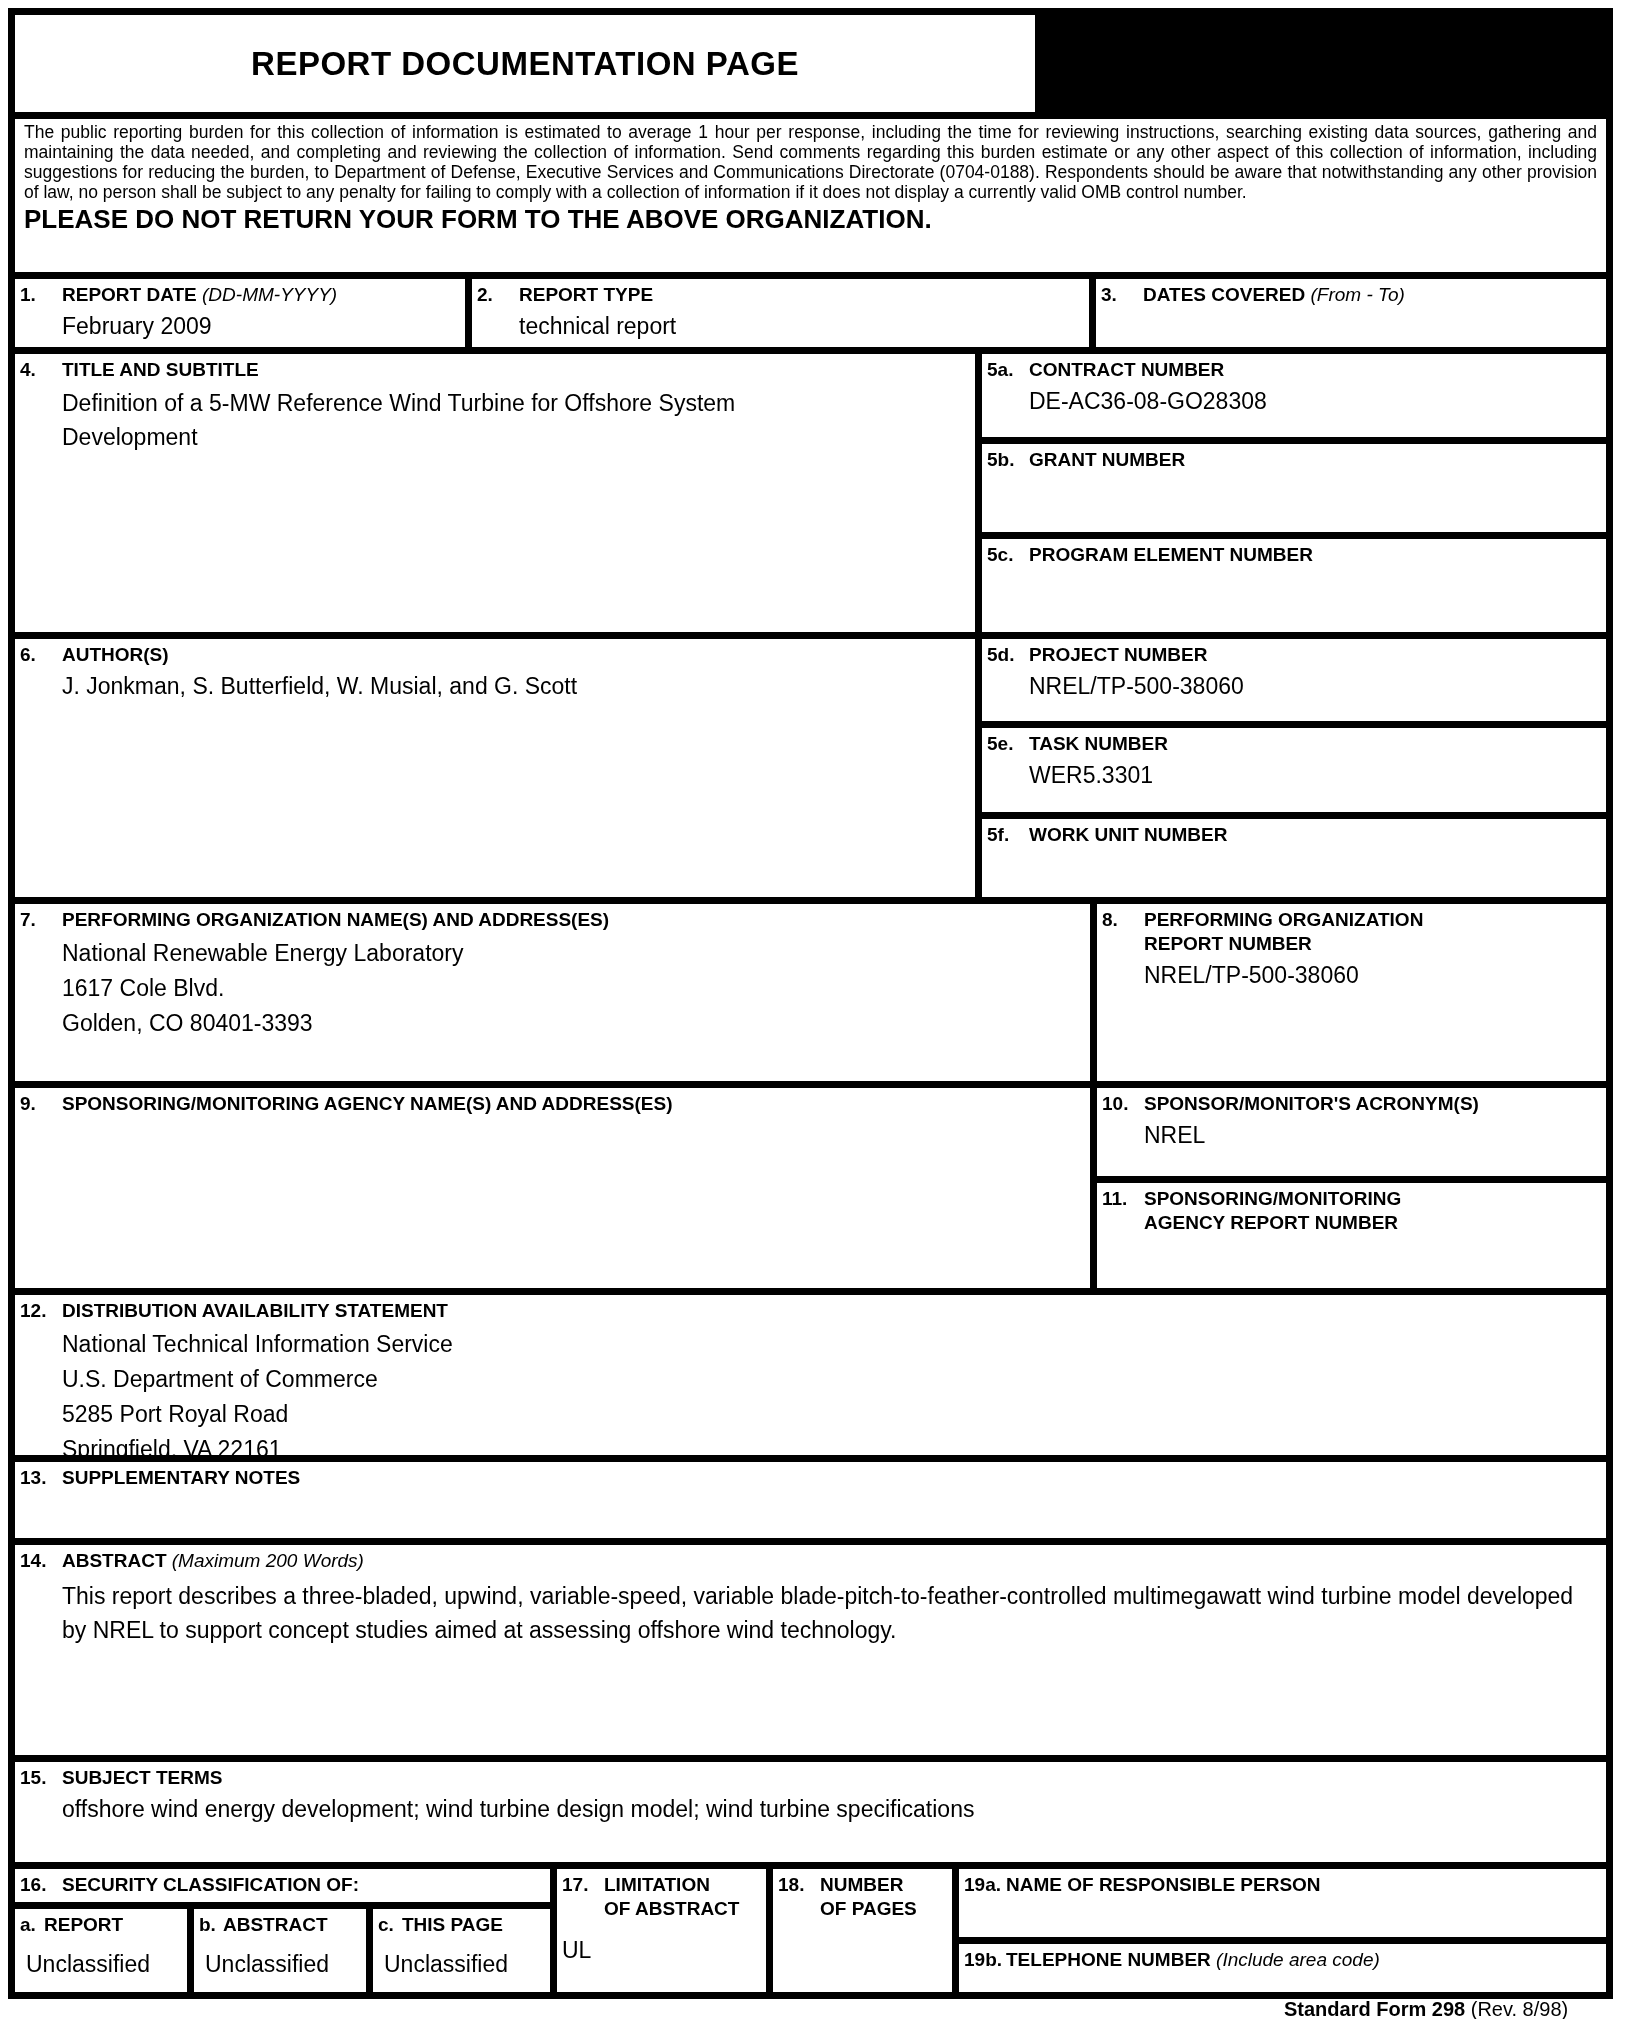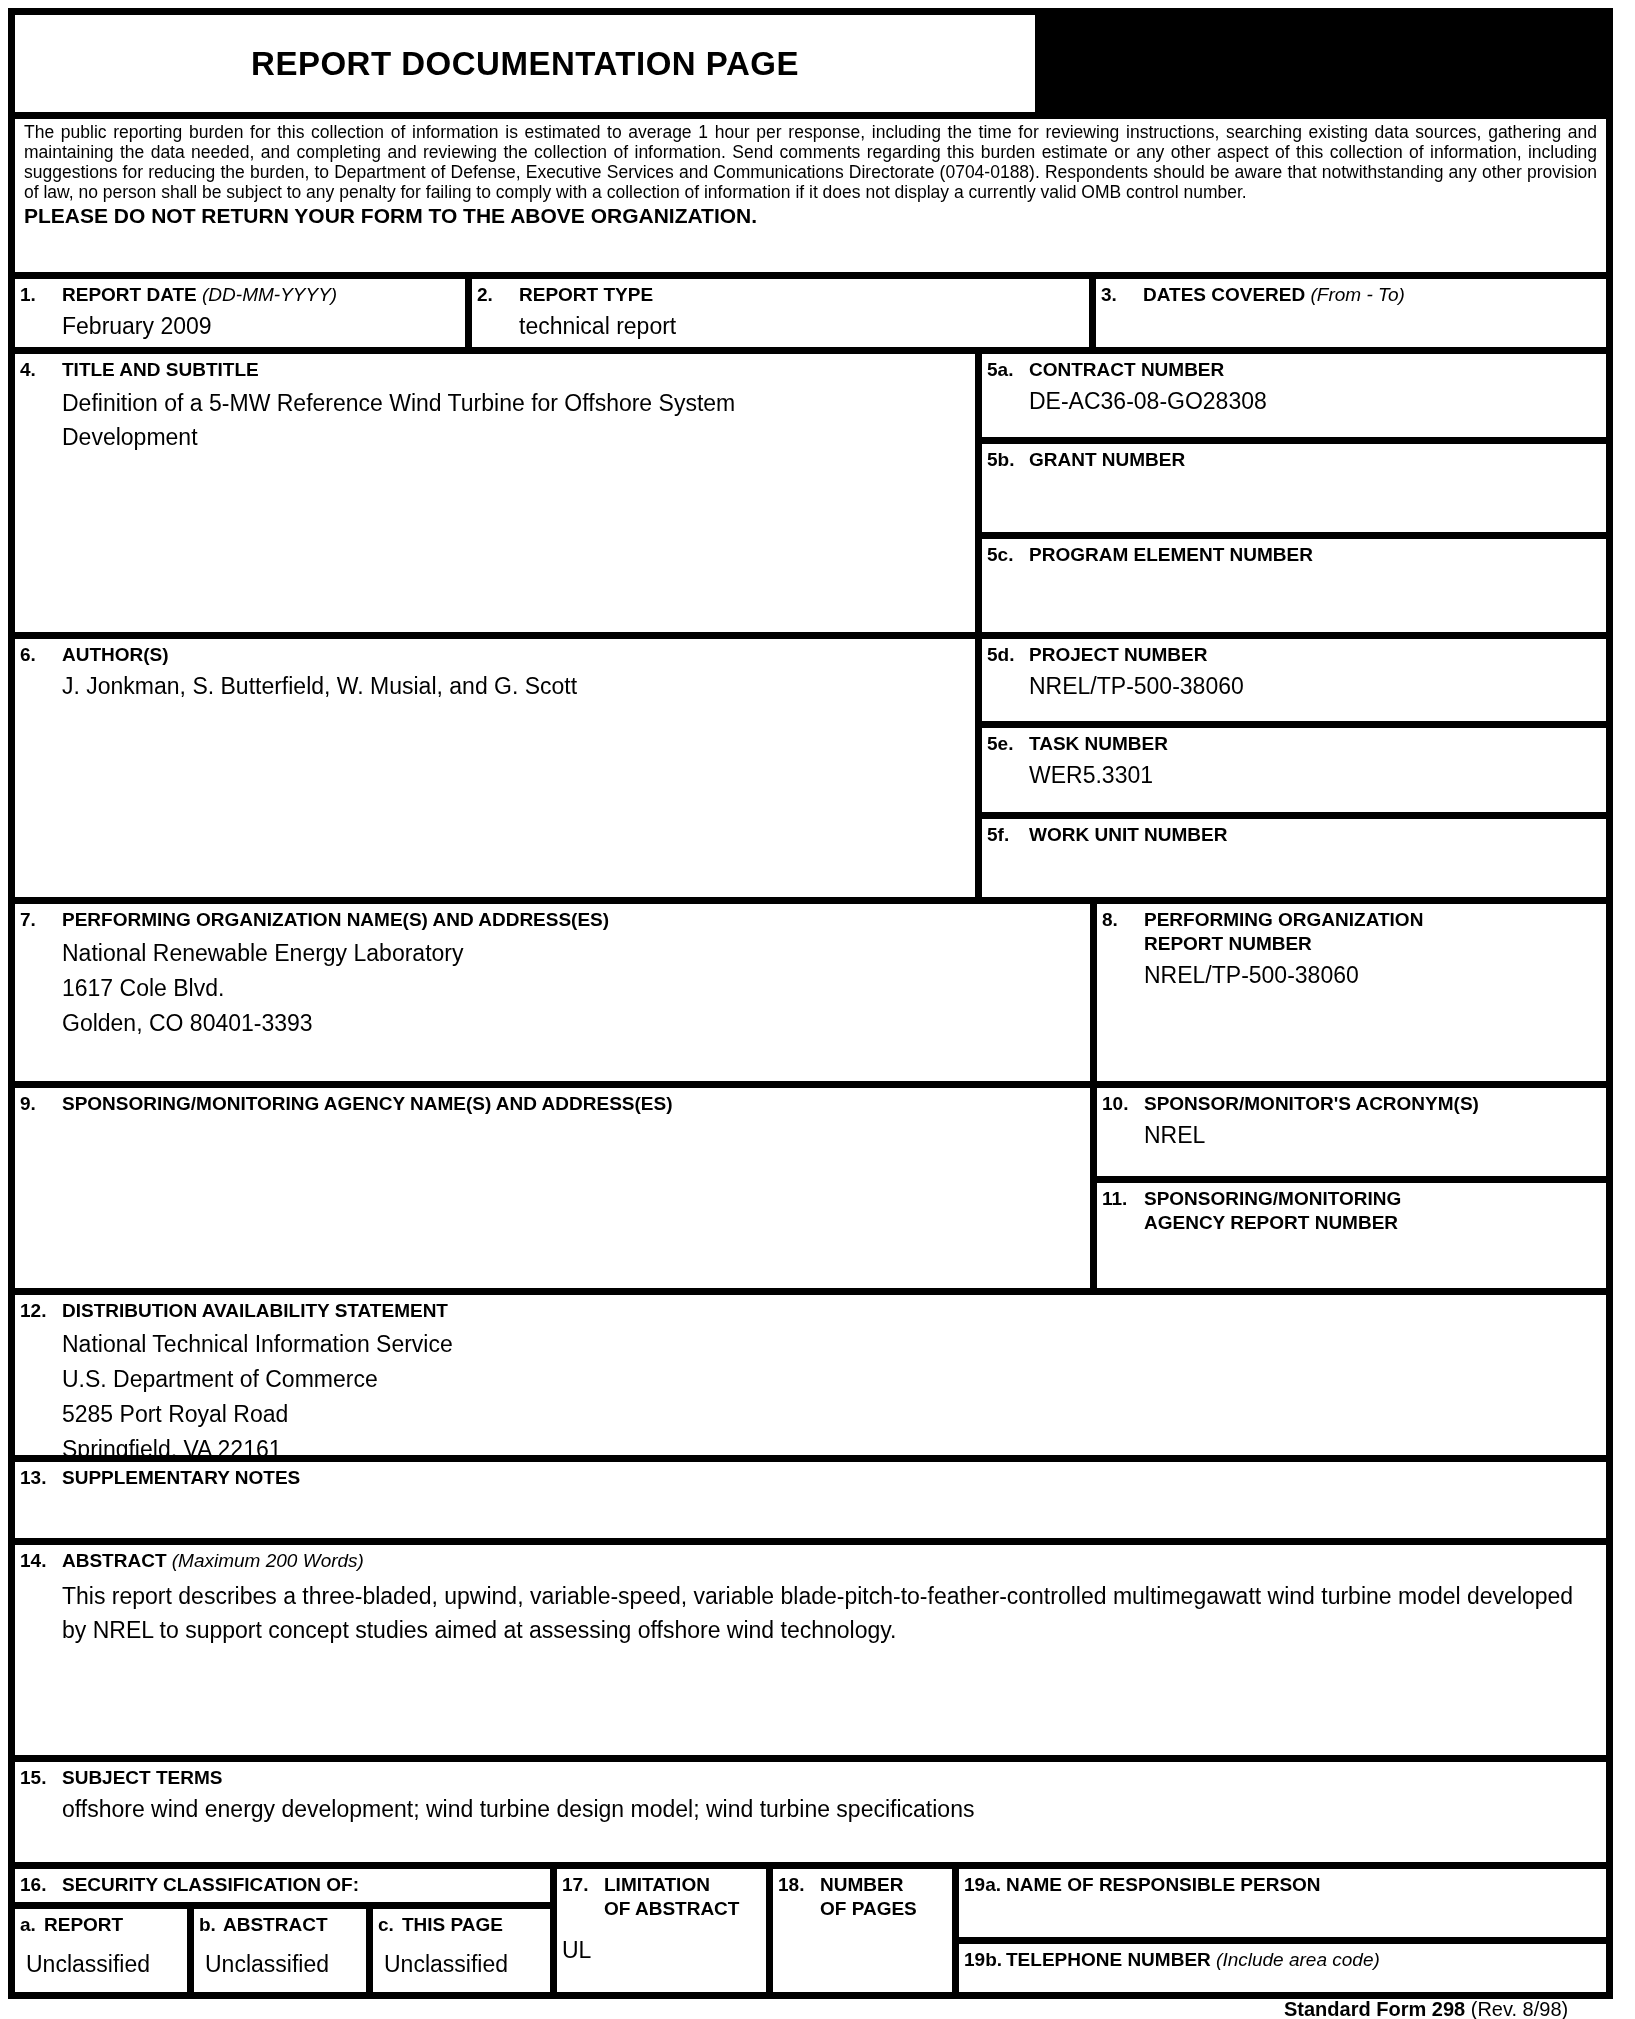--- a/index.html
+++ b/index.html
@@ -28,21 +28,21 @@
   
   .ch83{flex:0 0 83px}.ch88{flex:0 0 88px}.ch82{flex:0 0 82px}.ch84{flex:0 0 84px}
   .ch33{flex:0 0 33px}.ch68{flex:0 0 68px}.grow{flex:1 1 auto}
 
   .title-cell { display:flex; align-items:center; justify-content:center; }
   .page-title { font-weight:bold; font-size:33px; letter-spacing:.5px; }
   .approved-cell { display:flex; flex-direction:column; align-items:center; justify-content:center;
     font-style:italic; font-size:25px; line-height:31px; }
   .burden-cell { padding:3px 9px; }
   .burden-text { font-size:17.5px; line-height:20px; text-align:justify; }
-  .burden-notice { font-size:21px; font-weight:bold; margin-top:2px; }
+  .burden-notice { font-size:26px; font-weight:bold; margin-top:2px; }
 
   .lbl { display:flex; font-size:19px; line-height:24px; font-weight:bold; }
   .lbl .num { flex:0 0 auto; min-width:42px; }
   .lbl .num-sm { min-width:24px; }
   .lbl .txt { flex:1 1 auto; min-width:0; }
   .lbl .txt b { white-space:pre-line; }
   .lbl i { font-weight:normal; font-style:italic; }
 
   .val { font-size:23px; line-height:30px; margin:4px 0 0 42px; }
   .lines div { line-height:35px; }

